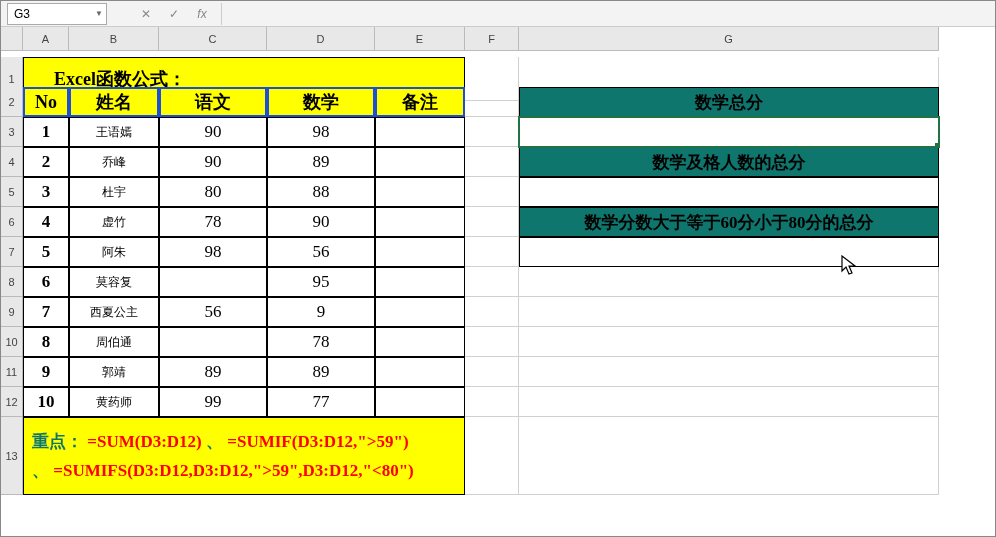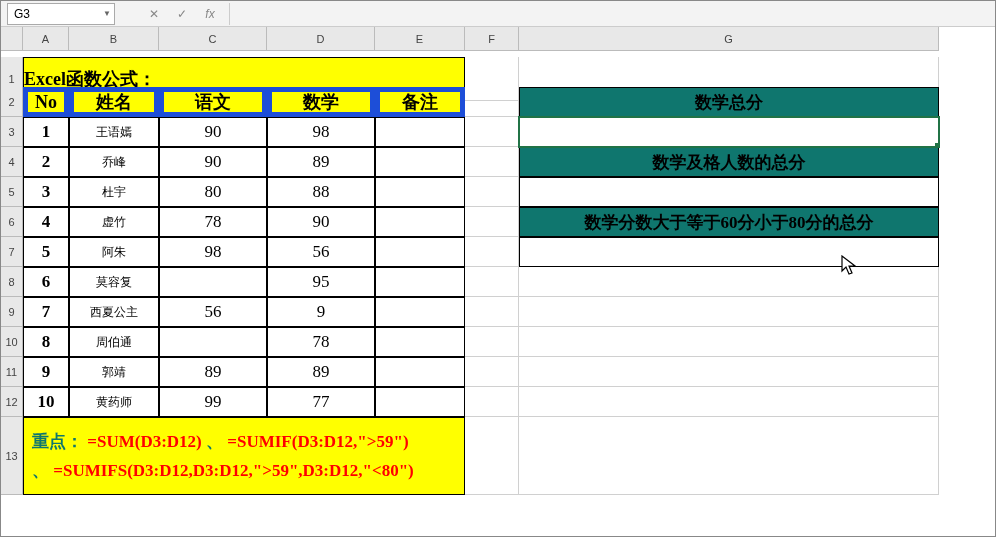--- a/index.html
+++ b/index.html
@@ -16,21 +16,21 @@
 
   
   .formula-bar {
     height: 26px;
     display: flex;
     align-items: center;
     border-bottom: 1px solid #ccc;
     background: #f3f3f3;
   }
   .name-box {
-    width: 108px;
+    width: 100px;
     height: 22px;
     border: 1px solid #aaa;
     background: #fff;
     margin-left: 6px;
     display: flex;
     align-items: center;
     padding: 0 6px;
     font-size: 12px;
     position: relative;
   }
@@ -92,33 +92,33 @@
     overflow: hidden;
   }
 
   
   .title-merge {
     grid-column: 2 / 7;
     background: #ffff00;
     font-weight: bold;
     font-size: 18px;
     justify-content: flex-start;
-    padding-left: 0;
+    padding-left: 30px;
     border: 1px solid #000;
     height: 44px;
   }
   .title-merge .l1 { color: #000; }
   .title-merge .l2 { color: #ff0000; }
 
   .row1 { height: 44px; }
 
   
   .th {
     background: #ffff00;
-    border: 5px solid #1d4ed8;
+    border: 2px solid #1d4ed8;
     font-weight: bold;
     font-size: 18px;
     justify-content: center;
     font-family: "Times New Roman","SimSun",serif;
   }
   .td {
     border: 1px solid #000;
     justify-content: center;
     font-size: 17px;
     font-family: "Times New Roman","SimSun",serif;

